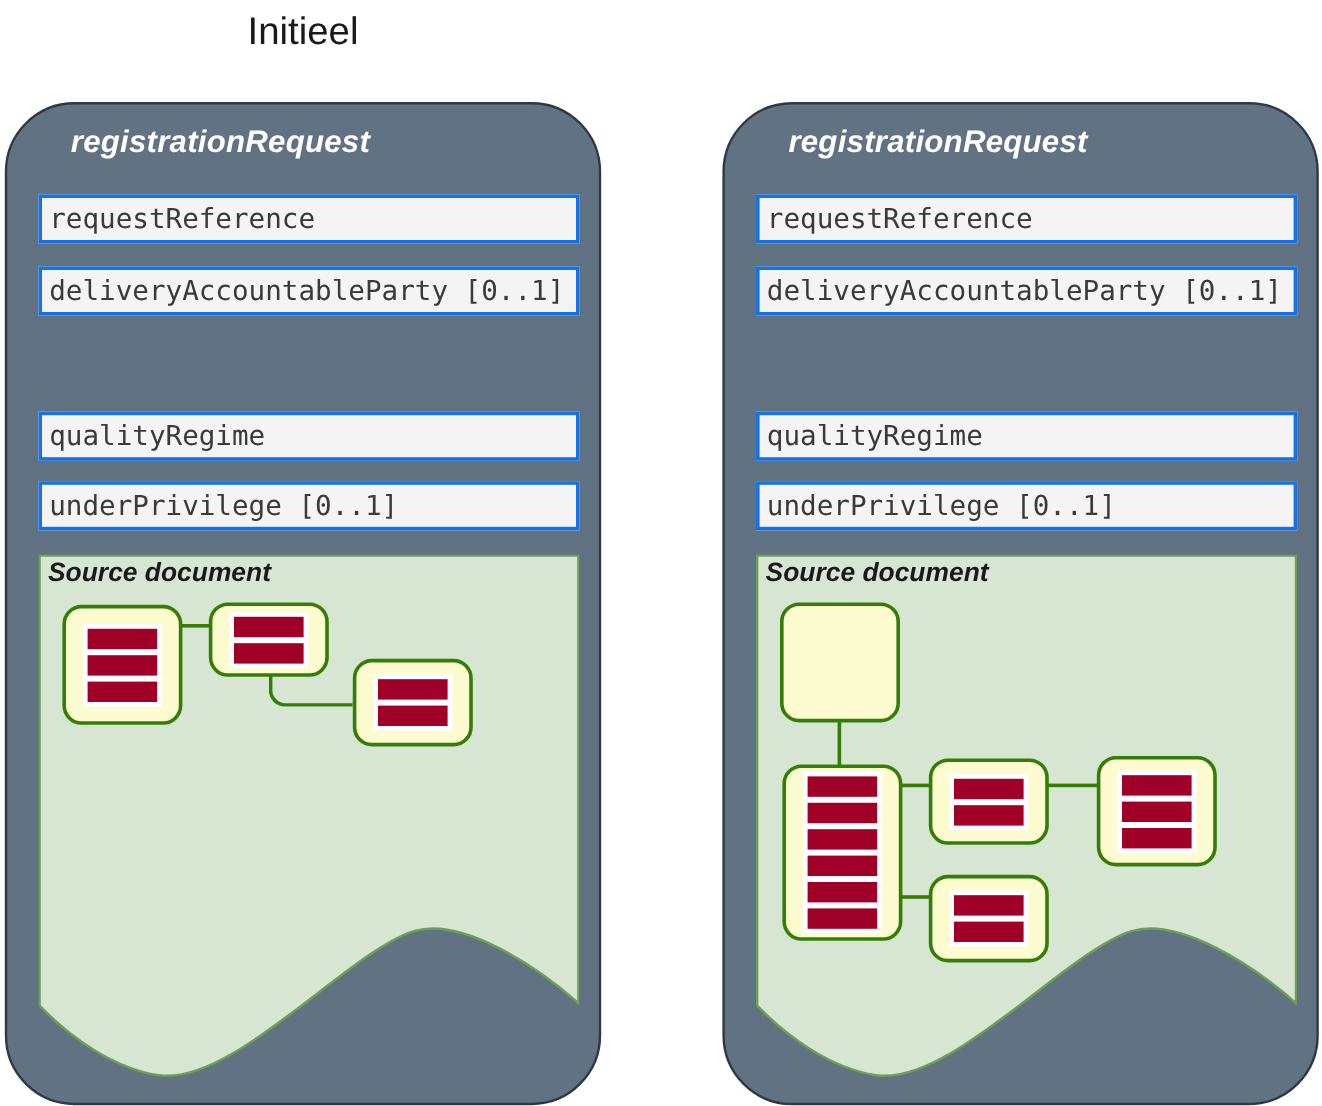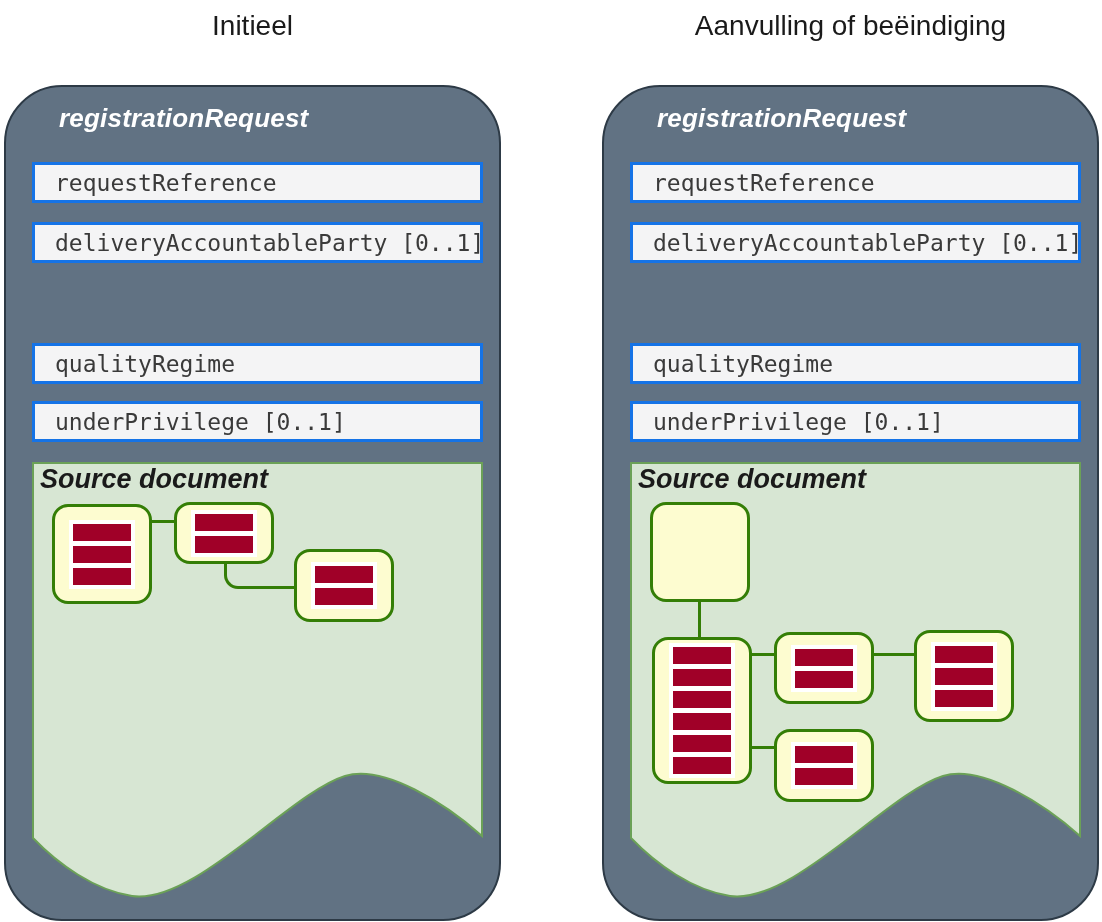--- a/index.html
+++ b/index.html
@@ -14,52 +14,52 @@
     --node-border:#347e06;
     --red:#a00028;
     --ink:#1a1a1a;
   }
   *{margin:0;padding:0;box-sizing:border-box;}
   body{background:#fff;font-family:"Liberation Sans","DejaVu Sans",sans-serif;}
   .stage{position:relative;width:1102px;height:922px;background:#fff;overflow:hidden;}
 
   .col-title{
     position:absolute;top:6px;height:40px;line-height:40px;
-    text-align:center;font-size:28px;color:var(--ink);white-space:nowrap;
+    text-align:center;font-size:32px;color:var(--ink);white-space:nowrap;
   }
 
   .panel{
     position:absolute;top:85px;width:497px;height:836px;
     background:var(--slate);
     border:2px solid var(--slate-border);
     border-radius:58px;
   }
   .panel-header{
     position:absolute;left:28px;top:16px;
     color:#fff;font-size:26px;font-weight:bold;font-style:italic;
     letter-spacing:.2px;white-space:nowrap;margin-left:25px;
   }
 
   .field{
     position:absolute;left:26px;width:451px;height:41px;
     background:var(--field-bg);
     border:3px solid var(--blue);
     display:flex;align-items:center;
-    padding-left:20px;overflow:hidden;
+    padding-left:6px;overflow:hidden;
   }
   .field span{
     font-family:"DejaVu Sans Mono","Liberation Mono",monospace;
     font-size:23px;color:var(--field-text);white-space:nowrap;
   }
 
   .source-doc{position:absolute;left:26px;top:375px;width:451px;height:440px;}
   .source-doc svg.wave{position:absolute;left:0;top:0;z-index:0;}
   .sd-title{
     position:absolute;left:8px;top:2px;z-index:2;
-    font-size:27px;font-weight:bold;font-style:italic;color:var(--ink);
+    font-size:22px;font-weight:bold;font-style:italic;color:var(--ink);
     white-space:nowrap;
   }
 
   .node{
     position:absolute;z-index:3;
     background:var(--node-bg);
     border:3px solid var(--node-border);
     border-radius:16px;
     display:flex;align-items:center;justify-content:center;
   }
@@ -77,21 +77,20 @@
     border-bottom:3px solid var(--node-border);
     border-bottom-left-radius:14px;
   }
 </style>
 </head>
 <body>
 
 <div class="stage">
 
   <div class="col-title" style="left:4px;width:497px;">Initieel</div>
-  <div class="col-title" style="left:602px;width:497px;">Aanvulling of beëindiging</div>
 
   <section class="panel" style="left:4px;">
     <h2 class="panel-header">registrationRequest</h2>
 
     <div class="field" style="top:75px;">
       <span>requestReference</span>
     </div>
     <div class="field" style="top:135px;">
       <span>deliveryAccountableParty [0..1]</span>
     </div>

